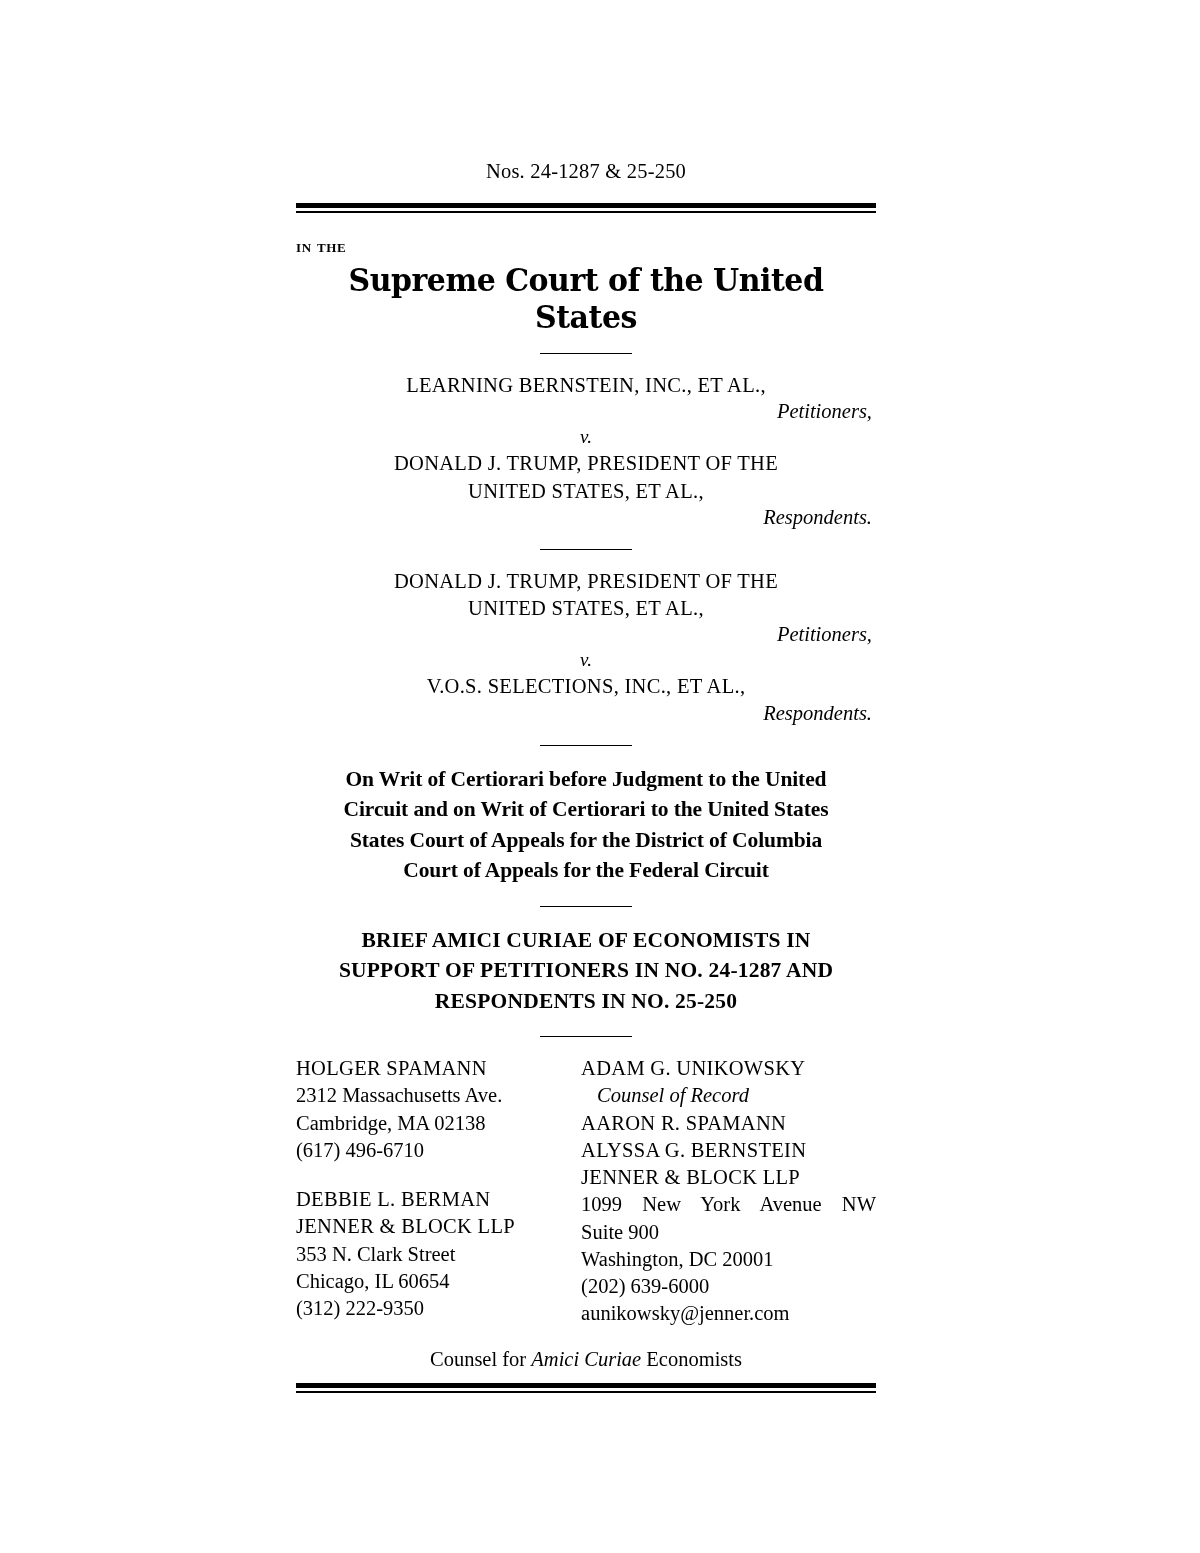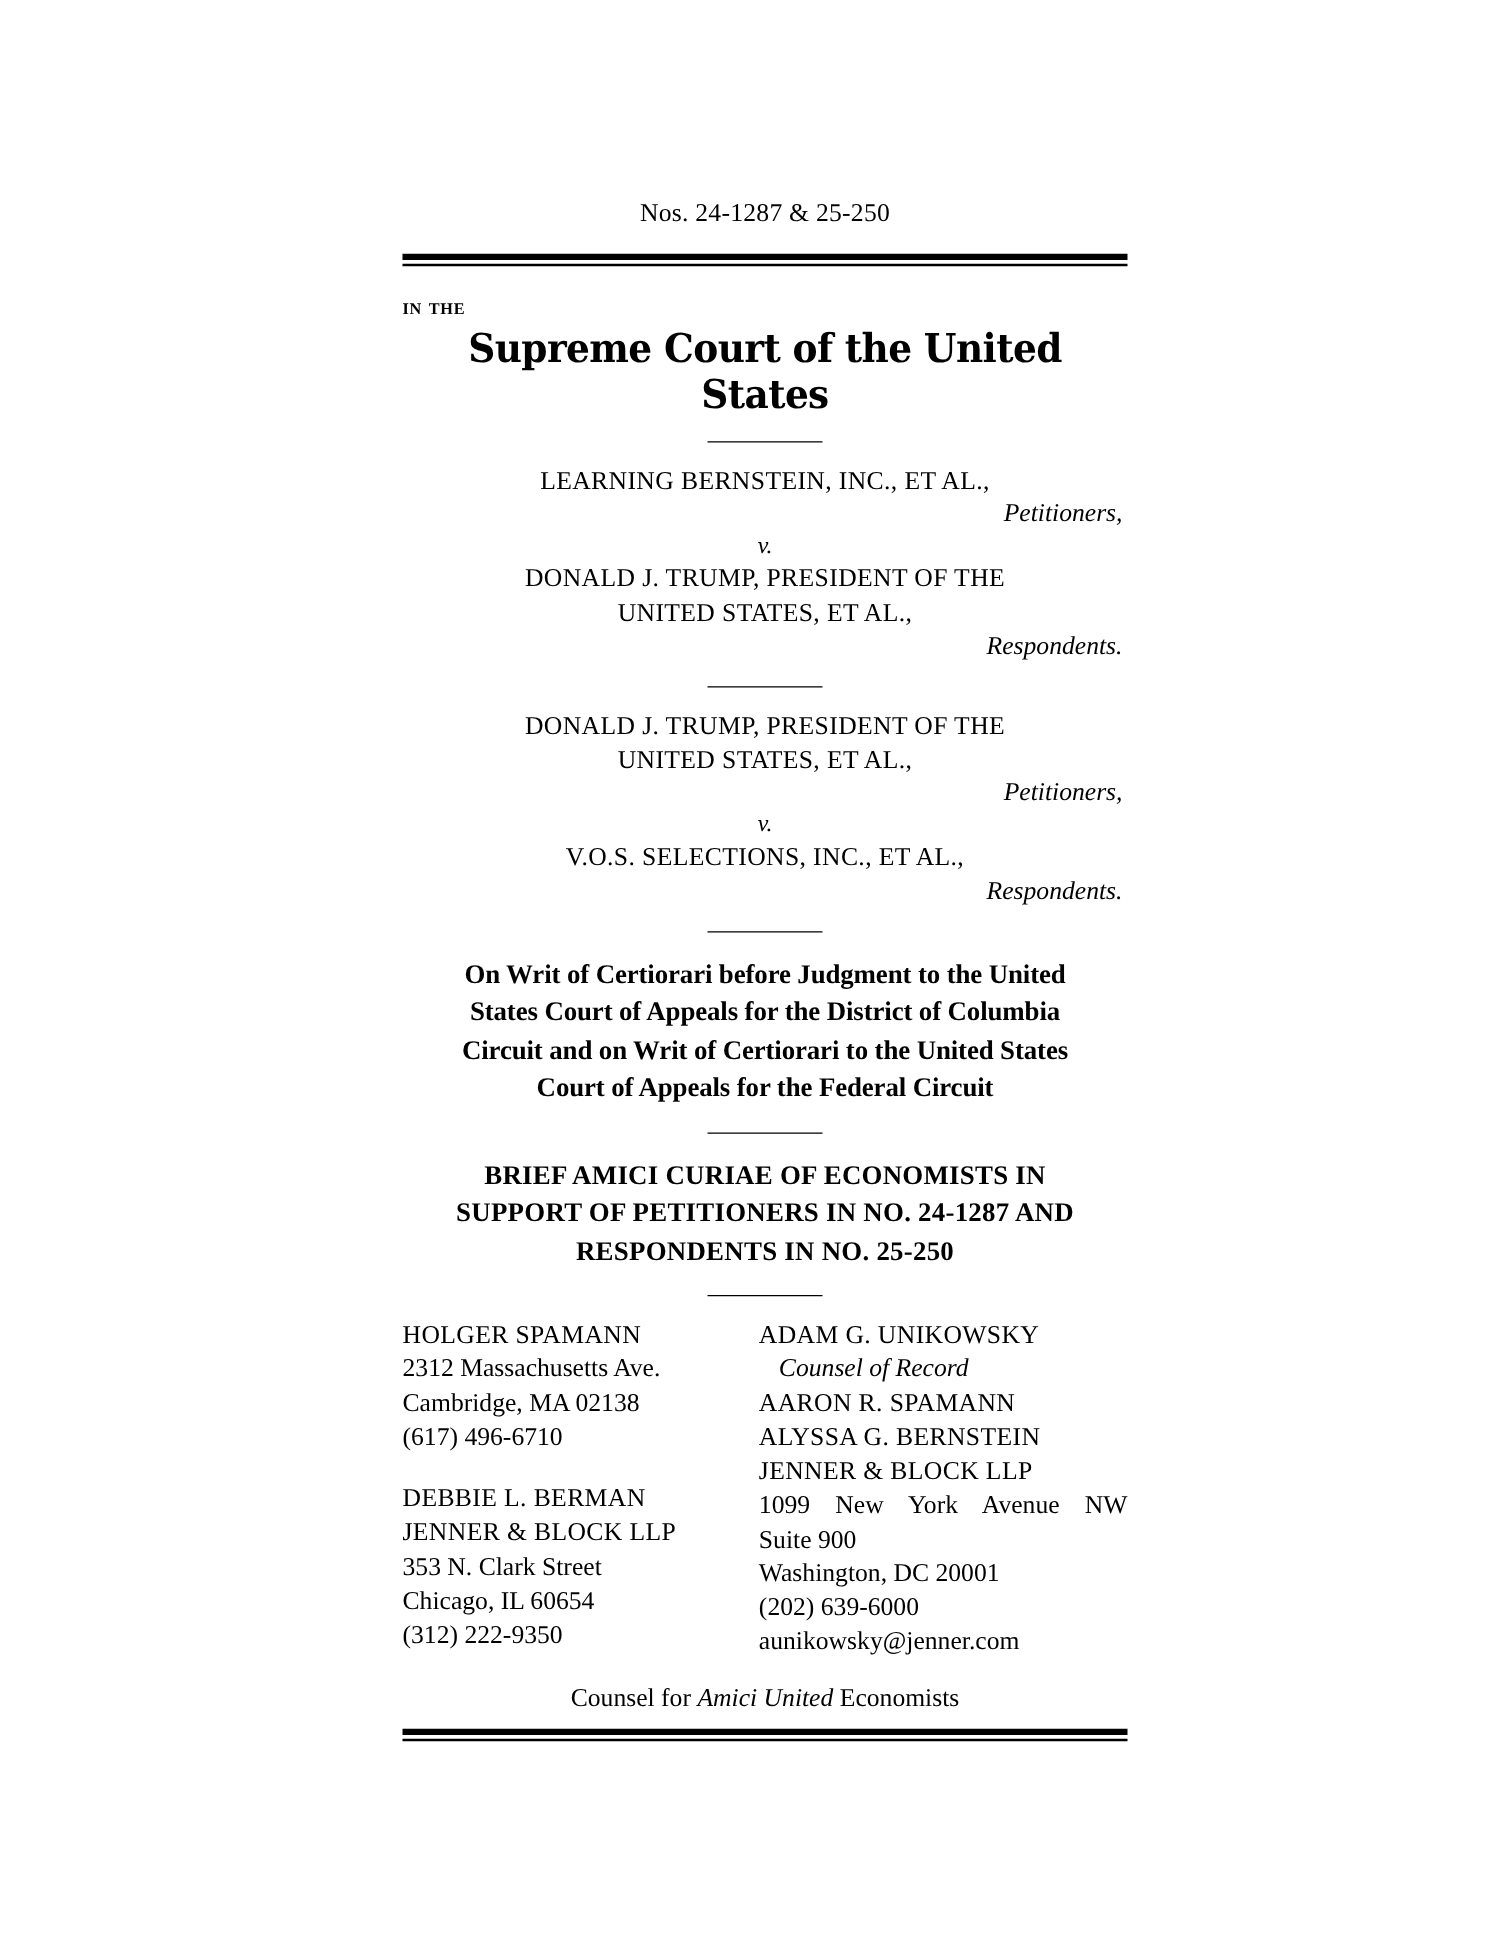--- a/index.html
+++ b/index.html
@@ -16,21 +16,21 @@
   }
   .page {
     position: absolute;
     left: 0;
     top: 0;
     width: 1200px;
     height: 1553px;
   }
   .content {
     position: absolute;
-    left: 322px;
+    left: 296px;
     top: 160px;
     width: 580px;
   }
   .docket {
     text-align: center;
     font-size: 20.5px;
     letter-spacing: 0.2px;
     margin-bottom: 20px;
   }
   .rule-top {
@@ -173,22 +173,22 @@
       <div class="role">Petitioners,</div>
       <div class="vee">v.</div>
       <div class="party">V.O.S. SELECTIONS, INC., ET AL.,</div>
       <div class="role">Respondents.</div>
     </div>
 
     <div class="sep"></div>
 
     <div class="writ">
       <div>On Writ of Certiorari before Judgment to the United</div>
+      <div>Circuit and on Writ of Certiorari to the United States</div>
       <div>States Court of Appeals for the District of Columbia</div>
-      <div>Circuit and on Writ of Certiorari to the United States</div>
       <div>Court of Appeals for the Federal Circuit</div>
     </div>
 
     <div class="sep"></div>
 
     <div class="brief-title">
       <div>BRIEF AMICI CURIAE OF ECONOMISTS IN</div>
       <div>SUPPORT OF PETITIONERS IN NO. 24-1287 AND</div>
       <div>RESPONDENTS IN NO. 25-250</div>
     </div>
@@ -216,18 +216,18 @@
         <div class="sc">JENNER &amp; BLOCK LLP</div>
         <div class="just">1099 New York Avenue NW</div>
         <div>Suite 900</div>
         <div>Washington, DC 20001</div>
         <div>(202) 639-6000</div>
         <div>aunikowsky@jenner.com</div>
       </div>
     </div>
 
     <div class="footer">
-      <span>Counsel for </span><i>Amici United</i><span> Economists</span>
+      <span>Counsel for </span><i>Amici Curiae</i><span> Economists</span>
     </div>
 
     <div class="rule-bottom"></div>
   </div>
 </div>
 
 </body></html>

